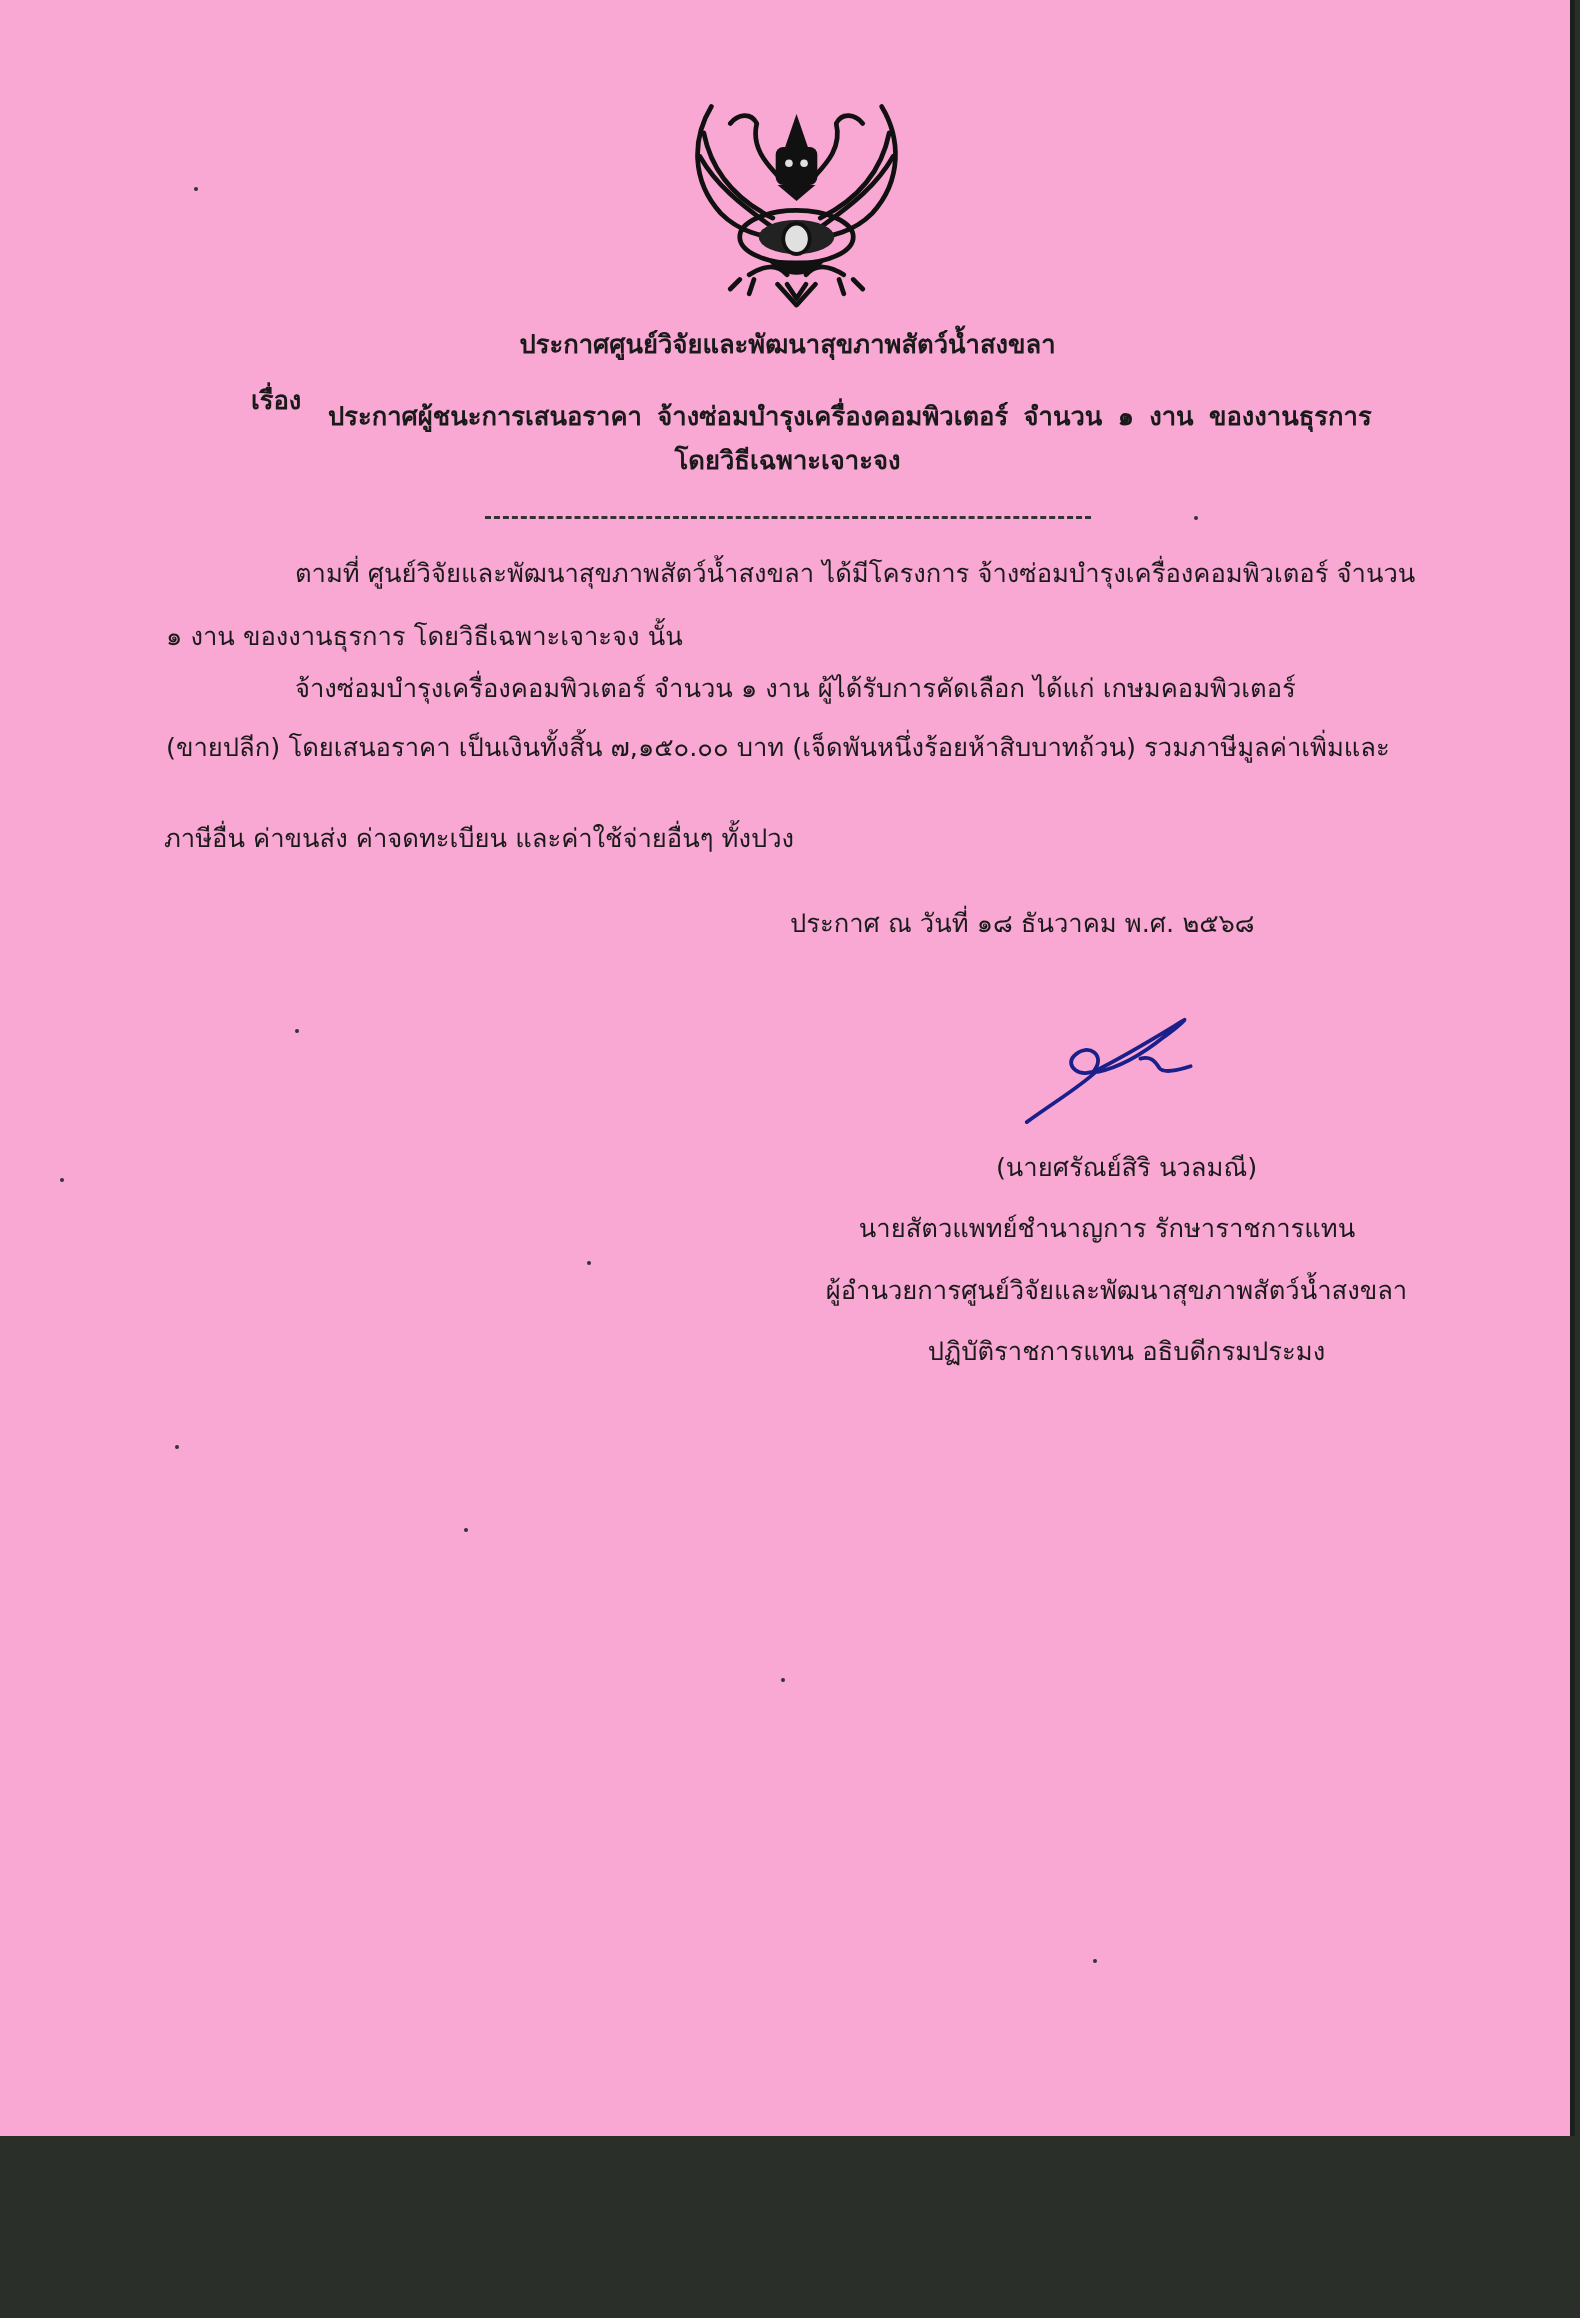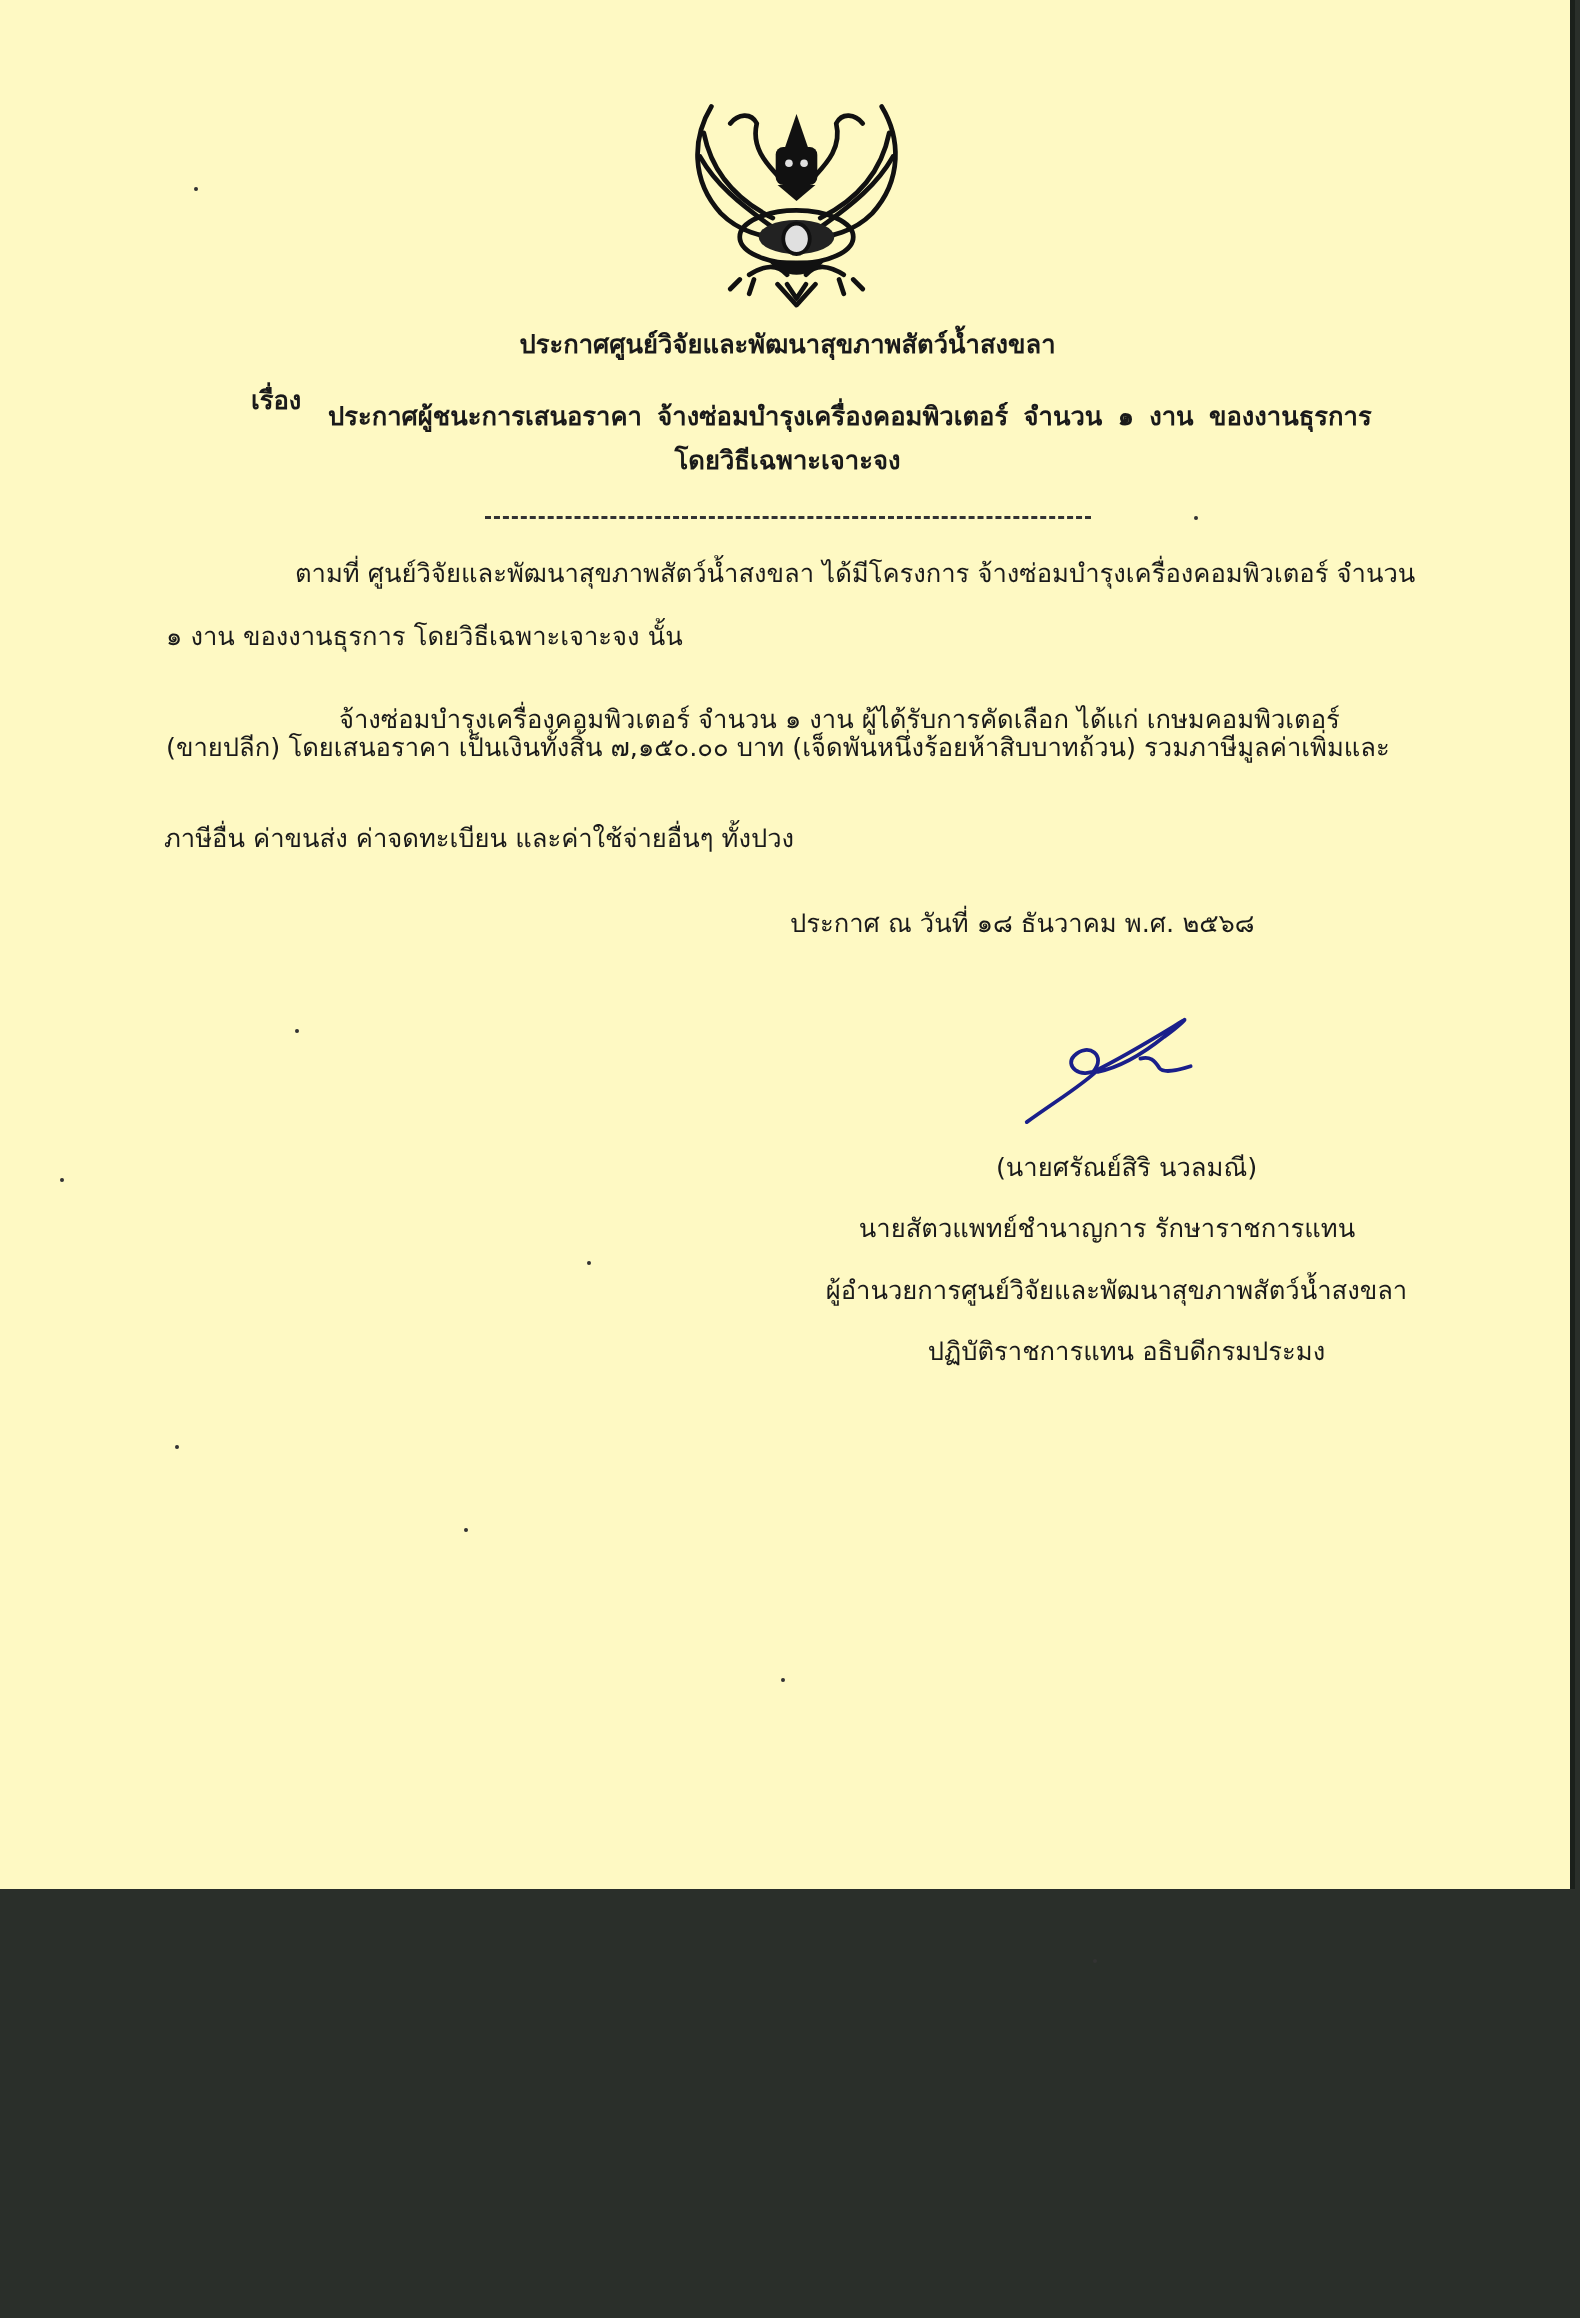--- a/index.html
+++ b/index.html
@@ -5,22 +5,22 @@
     html, body { margin: 0; padding: 0; }
     body {
       width: 1580px; height: 2319px;
       background: #2a2f2a;
       position: relative; overflow: hidden;
       font-family: "DejaVu Sans", "Liberation Sans", sans-serif;
       color: #1a1a1a;
     }
     .page {
       position: absolute; left: 0; top: 0;
-      width: 1575px; height: 1889px;
-      background: #fef9c3;
+      width: 1575px; height: 2136px;
+      background: #f9a8d4;
       border-right: 5.7px solid #1b201b;
       box-sizing: border-box;
     }
     .emblem {
       position: absolute; left: 683px; top: 95px;
       width: 227px; height: 213px;
     }
     .line {
       position: absolute; white-space: nowrap;
       font-size: 25.6px; line-height: 38px; text-align: center;
@@ -80,21 +80,21 @@
 
   <div class="line bold" style="left:251px; top:381px;">เรื่อง</div>
   <div class="line bold" style="left:328px; top:400px;font-family:Liberation Mono, monospace;">ประกาศผู้ชนะการเสนอราคา   จ้างซ่อมบำรุงเครื่องคอมพิวเตอร์ จำนวน ๑ งาน ของงานธุรการ</div>
   <div class="line bold center" style="left:0; width:1575px; top:441px;">โดยวิธีเฉพาะเจาะจง</div>
 
   <div class="rule"></div>
 
   <div class="line" style="left:295px; top:554px;">ตามที่ ศูนย์วิจัยและพัฒนาสุขภาพสัตว์น้ำสงขลา ได้มีโครงการ จ้างซ่อมบำรุงเครื่องคอมพิวเตอร์ จำนวน</div>
   <div class="line" style="left:166px; top:617px;">๑ งาน ของงานธุรการ โดยวิธีเฉพาะเจาะจง  นั้น</div>
 
-  <div class="line" style="left:295px; top:700px;margin-left:44px;">จ้างซ่อมบำรุงเครื่องคอมพิวเตอร์ จำนวน ๑ งาน    ผู้ได้รับการคัดเลือก   ได้แก่   เกษมคอมพิวเตอร์</div>
+  <div class="line" style="left:295px; top:669px;">จ้างซ่อมบำรุงเครื่องคอมพิวเตอร์ จำนวน ๑ งาน    ผู้ได้รับการคัดเลือก   ได้แก่   เกษมคอมพิวเตอร์</div>
   <div class="line" style="left:166px; top:728px;">(ขายปลีก) โดยเสนอราคา เป็นเงินทั้งสิ้น ๗,๑๕๐.๐๐ บาท (เจ็ดพันหนึ่งร้อยห้าสิบบาทถ้วน) รวมภาษีมูลค่าเพิ่มและ</div>
   <div class="line" style="left:164px; top:787px;margin-top:32px;">ภาษีอื่น ค่าขนส่ง ค่าจดทะเบียน และค่าใช้จ่ายอื่นๆ ทั้งปวง</div>
 
   <div class="line" style="left:790px; top:904px;">ประกาศ ณ วันที่  ๑๘ ธันวาคม พ.ศ. ๒๕๖๘</div>
 
   <svg class="signature" viewBox="0 0 190 120">
     <g fill="none" stroke="#1a1f8a" stroke-width="4" stroke-linecap="round" stroke-linejoin="round">
       <path d="M5 115 C40 90 65 75 80 60"></path>
       <path d="M80 60 C60 70 45 55 55 45 C70 30 90 45 75 62"></path>
       <path d="M75 62 C110 45 150 20 170 8 C175 4 168 12 150 25 C125 45 100 58 80 62"></path>

